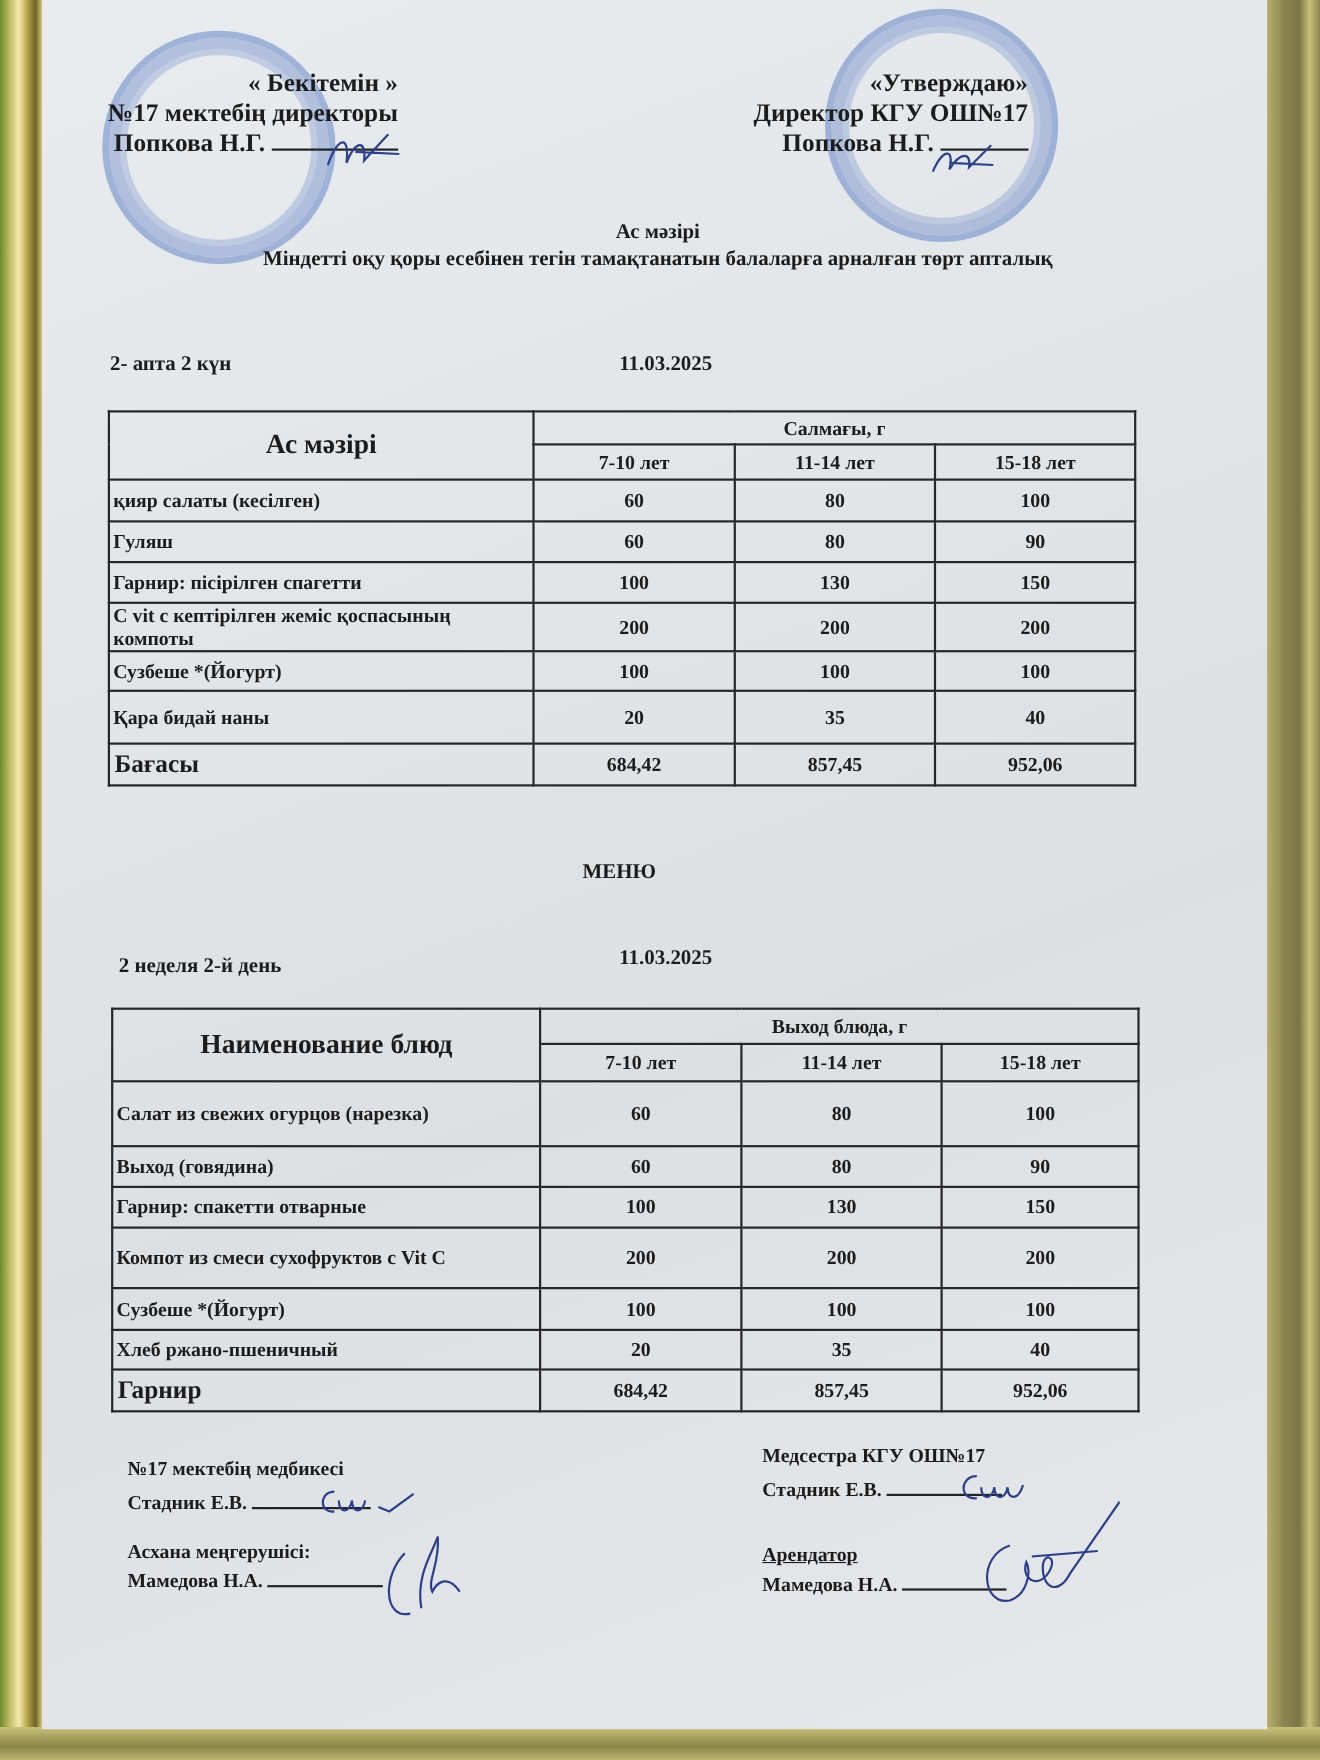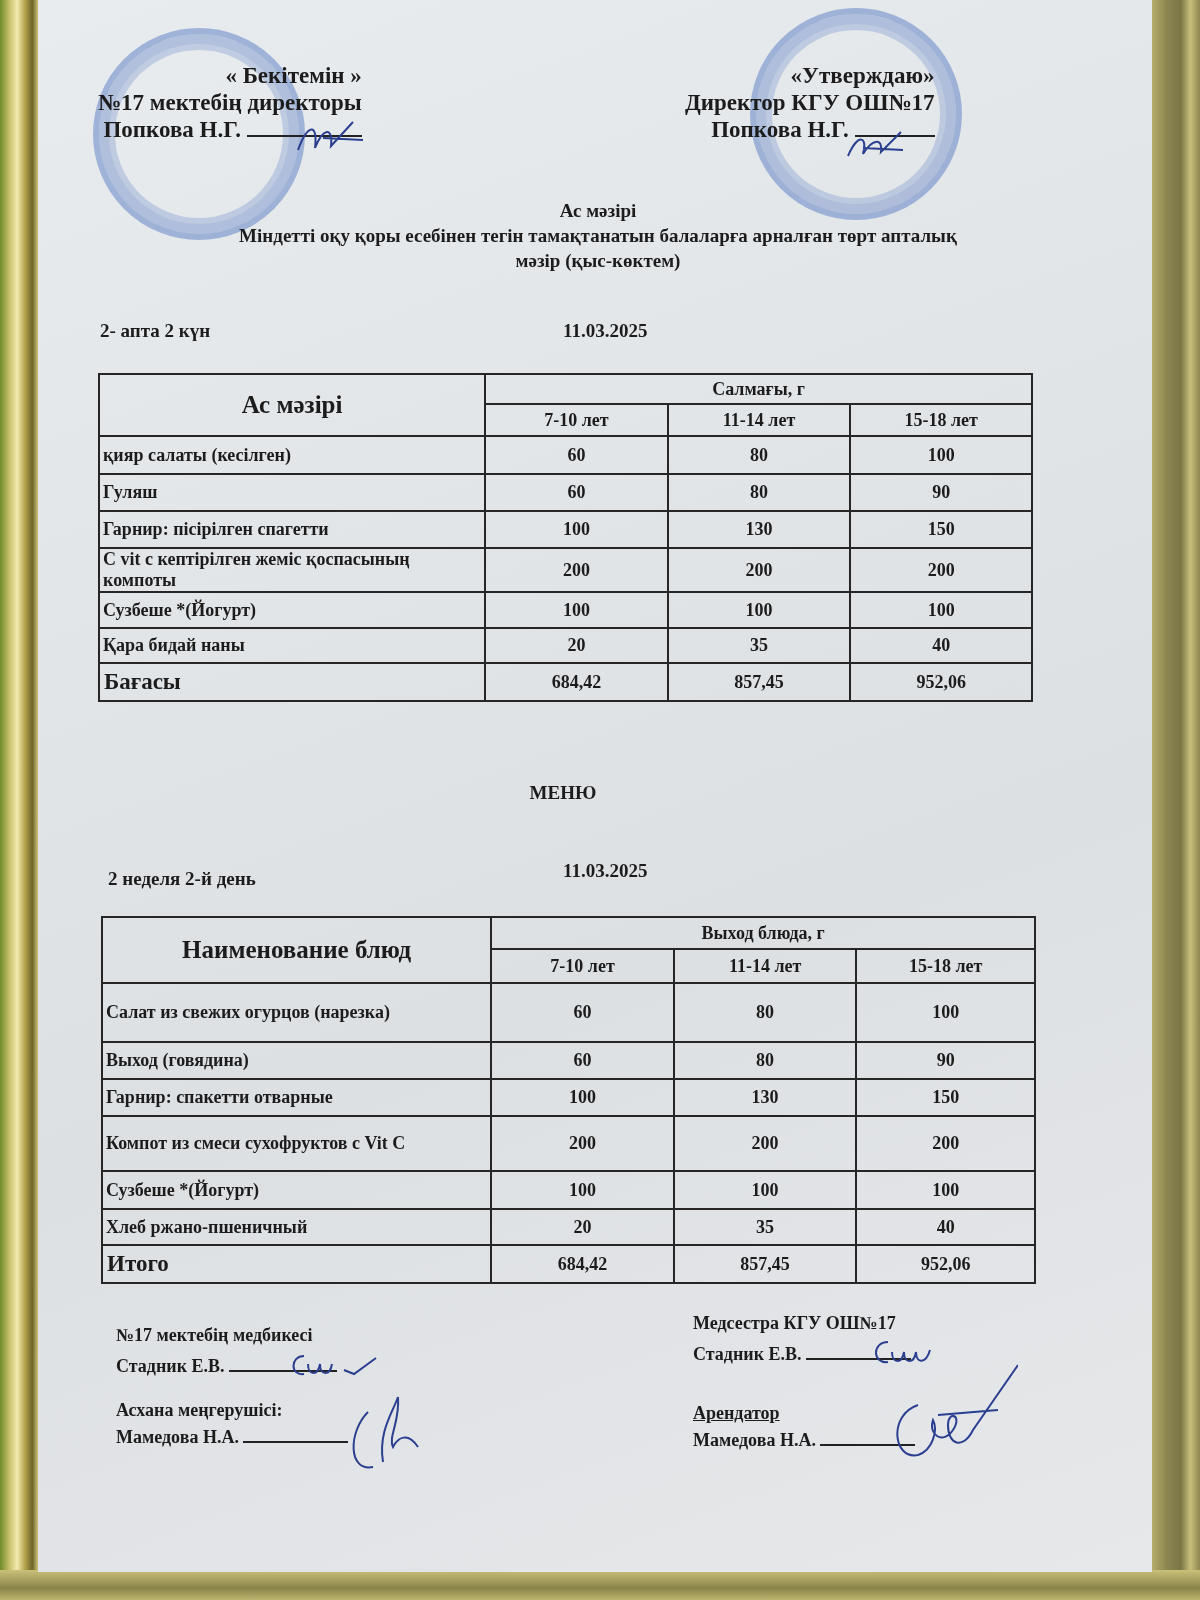--- a/index.html
+++ b/index.html
@@ -74,21 +74,20 @@
   <svg class="scrawl" style="left:255px; top:118px;" width="80" height="40" viewBox="0 0 80 40">
     <path d="M5 32 C15 5, 25 5, 22 30 C30 10, 40 8, 38 28 L60 4 M30 20 L70 22" stroke="#2a3f8f" stroke-width="2" fill="none"></path>
   </svg>
   <svg class="scrawl" style="left:805px; top:128px;" width="70" height="32" viewBox="0 0 70 32">
     <path d="M5 28 C15 5, 25 8, 20 26 C30 10, 40 10, 38 24 L58 4 M20 20 L60 22" stroke="#2a3f8f" stroke-width="2" fill="none"></path>
   </svg>
 
   <div class="doc title center" style="left:60px; top:198px; width:1000px;">
     <div>Ас  мәзірі</div>
     <div>Міндетті оқу қоры есебінен  тегін тамақтанатын балаларға арналған төрт  апталық</div>
-    <div>мәзір (қыс-көктем)</div>
   </div>
   <div class="doc title" style="left:62px; top:318px;">2- апта  2 күн</div>
   <div class="doc title" style="left:525px; top:318px;">11.03.2025</div>
 
   <table class="menu" style="left:60px; top:373px; width:935px;">
     <colgroup>
         <col style="width:387px">
         <col style="width:183px">
         <col style="width:183px">
         <col style="width:182px">
@@ -126,21 +125,21 @@
       <td>200</td>
       <td>200</td>
       <td>200</td>
     </tr>
     <tr style="height:36px;">
       <td class="name">Сузбеше *(Йогурт)</td>
       <td>100</td>
       <td>100</td>
       <td>100</td>
     </tr>
-    <tr style="height:35px;">
+    <tr style="height:48px;">
       <td class="name">Қара бидай наны</td>
       <td>20</td>
       <td>35</td>
       <td>40</td>
     </tr>
     <tr style="height:38px;">
       <td class="total">Бағасы</td>
       <td>684,42</td>
       <td>857,45</td>
       <td>952,06</td>
@@ -201,21 +200,21 @@
       <td>100</td>
       <td>100</td>
     </tr>
     <tr style="height:36px;padding-left:14px;">
       <td class="name">Хлеб ржано-пшеничный</td>
       <td>20</td>
       <td>35</td>
       <td>40</td>
     </tr>
     <tr style="height:38px;">
-      <td class="total">Итого</td>
+      <td class="total">Гарнир</td>
       <td>684,42</td>
       <td>857,45</td>
       <td>952,06</td>
     </tr>
   </tbody>
     </table>
 
   <div class="doc sig" style="left:78px; top:1322px;">
     <div>№17 мектебің медбикесі</div>
     <div style="margin-top:4px;"><span>Стадник Е.В.</span> <span class="line" style="width:108px;"></span></div>

